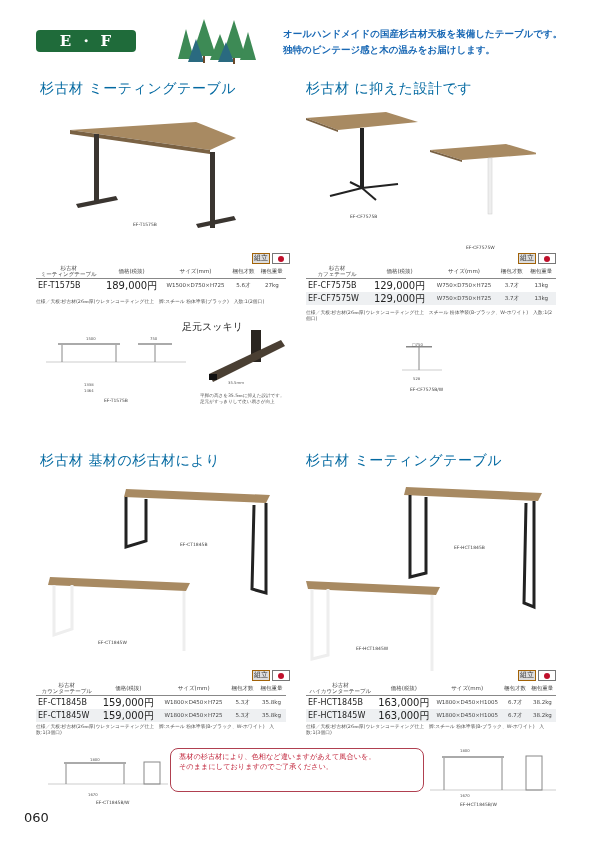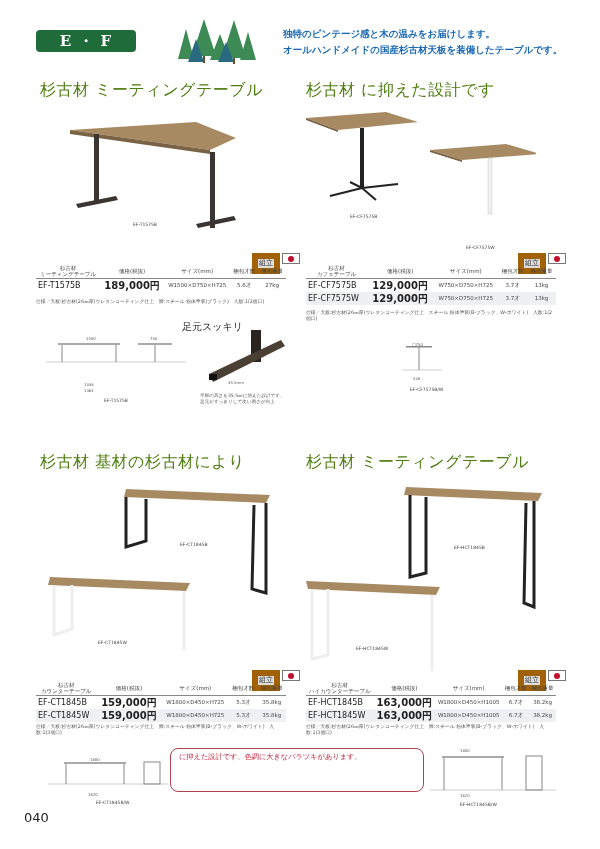--- a/index.html
+++ b/index.html
@@ -1,30 +1,30 @@
 <!DOCTYPE html>
 <html><head>
 <meta charset="utf-8">
 <style>
   html,body{margin:0;padding:0;background:#fff;}
   body{width:600px;height:849px;position:relative;overflow:hidden;font-family:"DejaVu Sans",sans-serif;color:#222;}
   .abs{position:absolute;}
   .logo{left:36px;top:30px;width:100px;height:22px;background:#1f6b3a;border-radius:4px;color:#fff;font-family:"DejaVu Serif",serif;font-weight:bold;font-size:15px;line-height:22px;text-align:center;letter-spacing:1px;}
   .tagline{left:283px;top:26px;font-size:9.5px;line-height:16px;color:#1a69b5;font-weight:bold;}
-  .sec-title{font-size:16px;font-weight:normal;color:#4d7c0f;letter-spacing:0.5px;}
+  .sec-title{font-size:14px;font-weight:normal;color:#0369a1;letter-spacing:0.5px;}
   .caption{font-size:4.5px;color:#444;}
   .badge{display:flex;gap:2px;}
-  .badge .kumi{font-size:7px;border:6px solid #a16207;background:#ddd;padding:0 1px;line-height:9px;color:#333;}
+  .badge .kumi{font-size:7px;border:1px solid #a16207;background:#ddd;padding:0 1px;line-height:9px;color:#333;}
   .badge .flag{width:16px;height:9px;border:1px solid #777;background:#fff;position:relative;}
   .badge .flag::after{content:"";position:absolute;left:5px;top:1.5px;width:6px;height:6px;border-radius:50%;background:#c0102b;}
   table.spec{border-collapse:collapse;font-size:5.5px;color:#444;}
   table.spec th{font-weight:normal;border-bottom:1px solid #888;padding:1px 2px;text-align:center;line-height:6px;}
   table.spec td{padding:1px 2px;text-align:center;line-height:11px;}
   table.spec td.code{text-align:left;font-size:8px;color:#222;}
-  table.spec td.price{font-size:10px;color:#222;font-weight:bold;}
+  table.spec td.price{font-size:10px;color:#222;}
   table.spec tr.alt td{background:#eef0f2;}
   .note{font-size:4.8px;color:#555;line-height:6px;}
   .warn{left:170px;top:748px;width:254px;height:44px;border:1px solid #b04050;border-radius:8px;font-size:7.2px;color:#c0243a;line-height:10px;padding:3px 8px;box-sizing:border-box;}
   .pageno{left:24px;top:810px;font-size:13px;color:#222;}
   .dim{font-size:3.8px;color:#555;}
 </style>
 </head>
 <body>
 
 <div class="abs logo">E ・ F Socia</div>
@@ -39,22 +39,22 @@
   <g fill="#2a6a80">
       <polygon points="20,25 12,48 28,48"></polygon>
       <polygon points="50,28 42,48 58,48"></polygon>
     </g>
   <g fill="#6b4a2a">
       <rect x="27" y="42" width="2" height="7"></rect>
       <rect x="57" y="44" width="2" height="6"></rect>
     </g>
 </svg>
 <div class="abs tagline">
+  <div>オールハンドメイドの国産杉古材天板を装備したテーブルです。</div>
   <div>独特のビンテージ感と木の温みをお届けします。</div>
-  <div>オールハンドメイドの国産杉古材天板を装備したテーブルです。</div>
 </div>
 
 <div class="abs sec-title" style="left:40px;top:80px">杉古材 ミーティングテーブル</div>
 <svg class="abs" style="left:66px;top:120px" width="180" height="110">
   <polygon points="4,10 130,2 170,18 144,30" fill="#a88a62"></polygon>
   <polygon points="4,10 144,30 144,34 4,14" fill="#7a6244"></polygon>
   <rect x="28" y="14" width="5" height="68" fill="#3a3530"></rect>
   <rect x="144" y="32" width="5" height="76" fill="#3a3530"></rect>
   <polygon points="10,84 50,76 52,80 12,88" fill="#3a3530"></polygon>
   <polygon points="130,104 168,96 170,100 132,108" fill="#3a3530"></polygon>
@@ -278,16 +278,17 @@
   <rect x="12" y="4" width="62" height="2" fill="#aaa"></rect>
     <line x1="14" y1="6" x2="14" y2="38" stroke="#888"></line>
     <line x1="72" y1="6" x2="72" y2="38" stroke="#888"></line>
   <rect x="96" y="4" width="16" height="34" fill="none" stroke="#888"></rect>
 </svg>
 <div class="abs dim" style="left:460px;top:748px">1800</div>
 <div class="abs dim" style="left:460px;top:793px">1670</div>
 <div class="abs caption" style="left:460px;top:802px">EF-HCT1845B/W</div>
 
 <div class="abs warn">
-  <div>に抑えた設計です、色調に大きなバラツキがあります。</div>
-</div>
-
-<div class="abs pageno">040</div>
+  <div>基材の杉古材により、色相など違いますがあえて風合いを。</div>
+    <div>そのままにしておりますのでご了承ください。</div>
+</div>
+
+<div class="abs pageno">060</div>
 
 </body></html>

